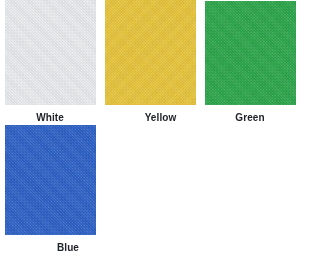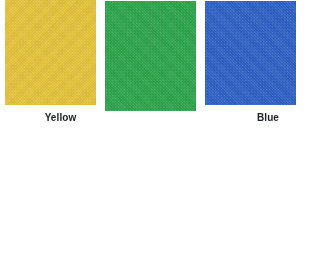--- a/index.html
+++ b/index.html
@@ -123,30 +123,35 @@
     line-height: 12px;
     white-space: nowrap;
   }
 </style>
 </head>
 <body style="background: rgb(255, 255, 255);">
 
 <div id="swatch-chart">
   <div class="swatch-grid">
 
+    <div class="swatch-cell row1">
+      <div class="chip light" style="background-color: rgb(220, 222, 225);"></div>
+      <div class="chip-label" style="color: rgb(32, 36, 42);">White</div>
+    </div>
 
     <div class="swatch-cell row1">
       <div class="chip" style="background-color: rgb(229, 194, 57);"></div>
       <div class="chip-label" style="color: rgb(32, 36, 42); margin-left: 21px;">Yellow</div>
     </div>
 
 
 
     <div class="swatch-cell row2">
       <div class="chip" style="background-color: rgb(42, 163, 73);"></div>
+      <div class="chip-label" style="color: rgb(32, 36, 42);">Green</div>
     </div>
 
     <div class="swatch-cell row2">
       <div class="chip" style="background-color: rgb(43, 95, 196);"></div>
       <div class="chip-label" style="color: rgb(32, 36, 42); margin-left: 36px;">Blue</div>
     </div>
 
   </div>
 </div>
 

